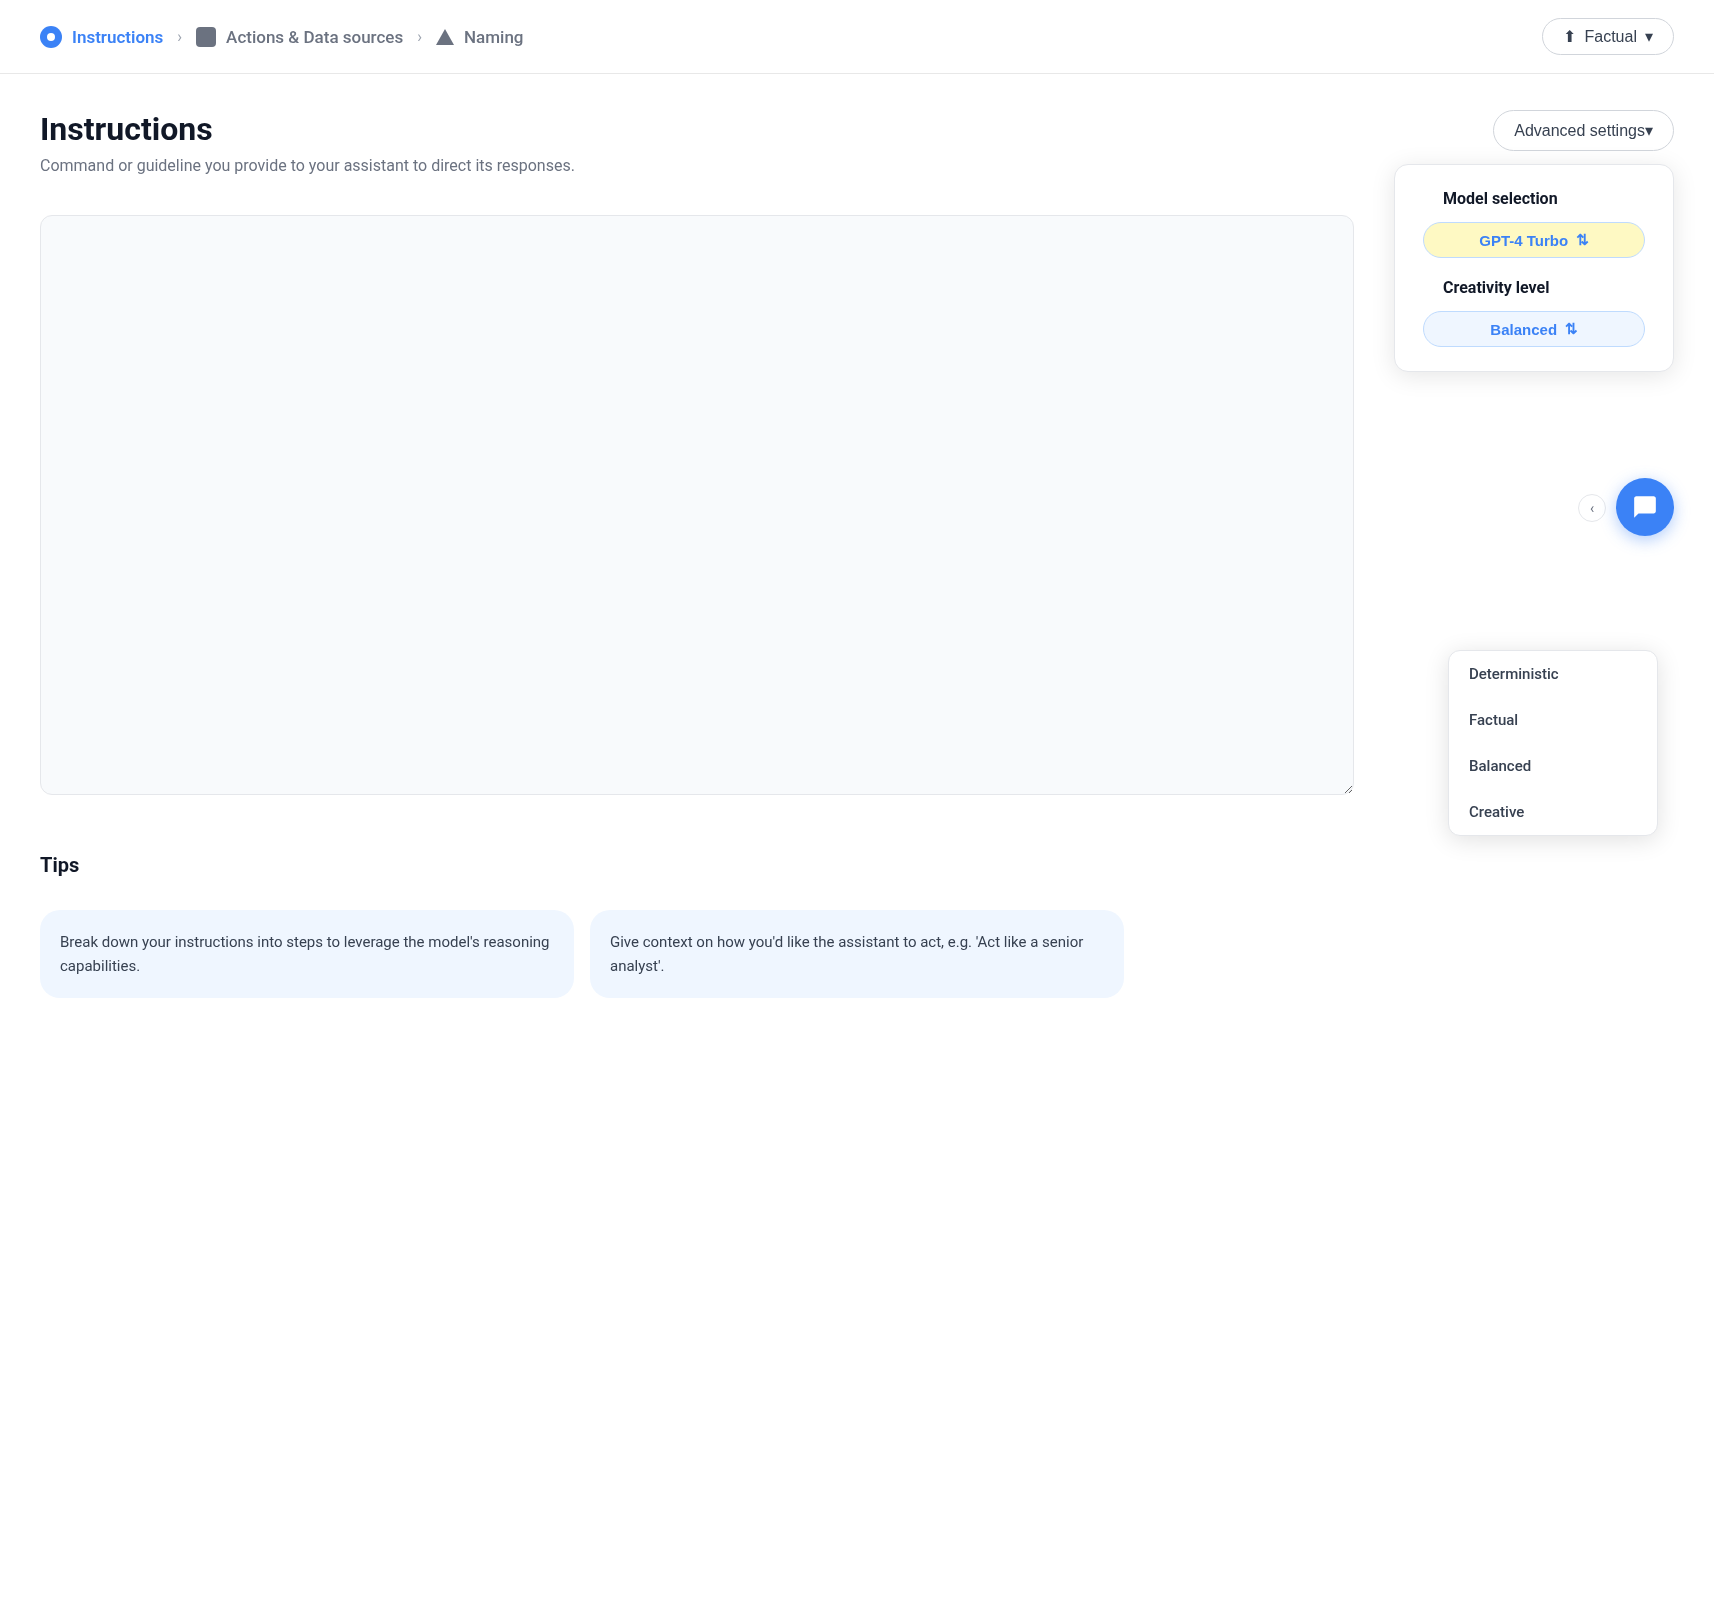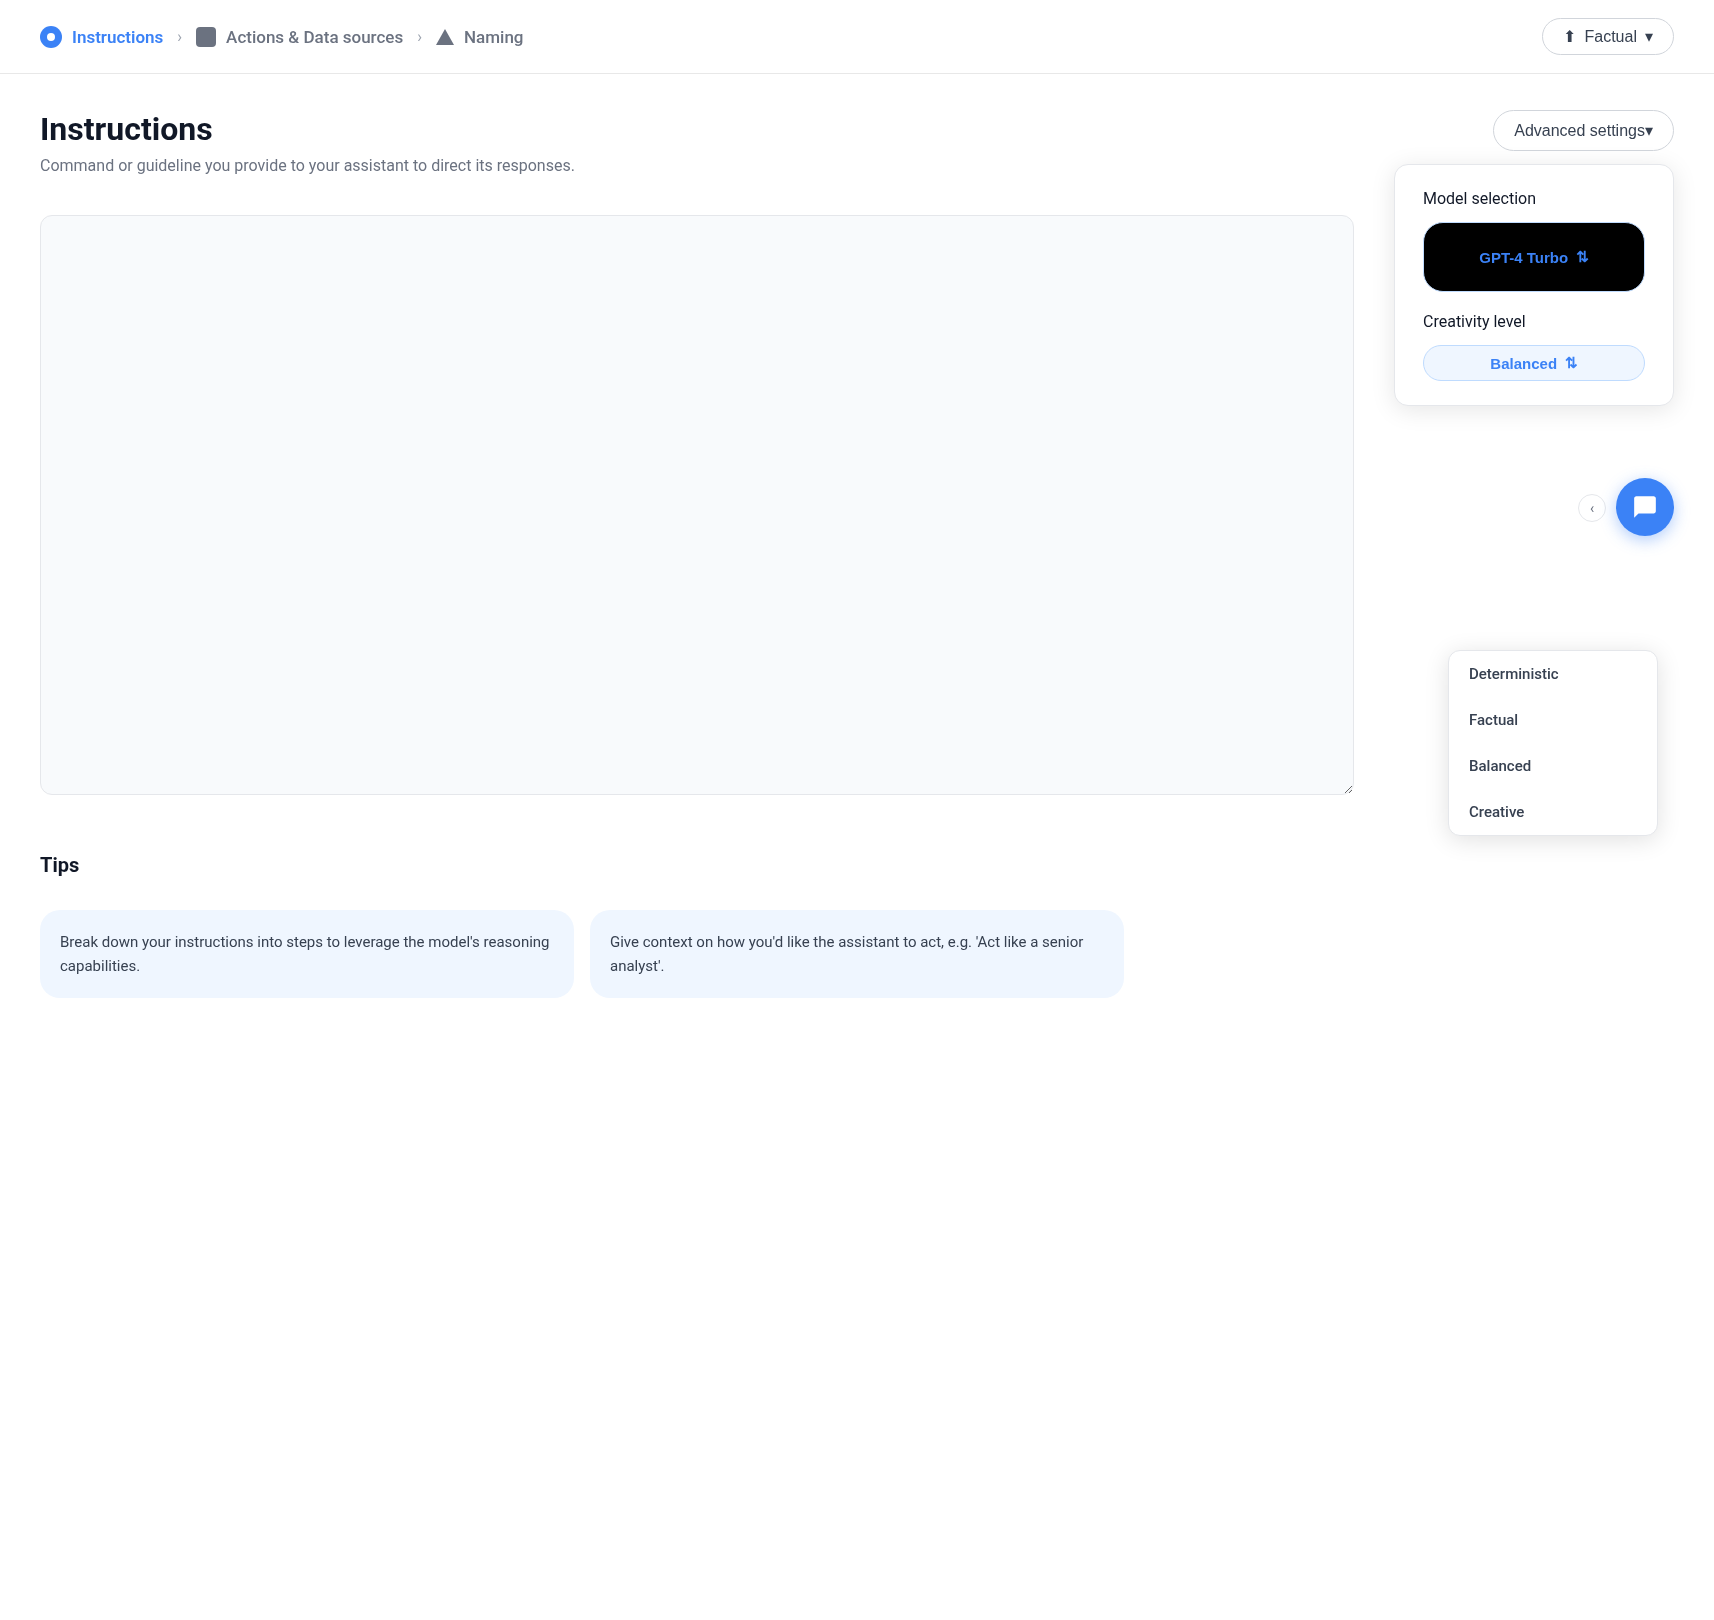--- a/index.html
+++ b/index.html
@@ -118,32 +118,33 @@
       background: #fff;
       border: 1px solid #e5e7eb;
       border-radius: 14px;
       box-shadow: 0 4px 24px rgba(0,0,0,0.10);
       padding: 24px 28px;
       width: 280px;
       z-index: 20;
     }
     .panel-section-label {
       font-size: 16px;
-      font-weight: 400;
+      font-weight: 700;
       color: #111827;
       margin-bottom: 14px;
+      margin-left: 20px;
     }
     .model-selector {
       display: flex;
       align-items: center;
       justify-content: center;
-      background: #000000;
+      background: #fef9c3;
       border: 1.5px solid #bfdbfe;
       border-radius: 20px;
-      padding: 25px 18px;
+      padding: 8px 18px;
       font-size: 15px;
       font-weight: 600;
       color: #3b82f6;
       cursor: pointer;
       gap: 8px;
       margin-bottom: 20px;
       width: 100%;
     }
     .creativity-selector {
       display: flex;

